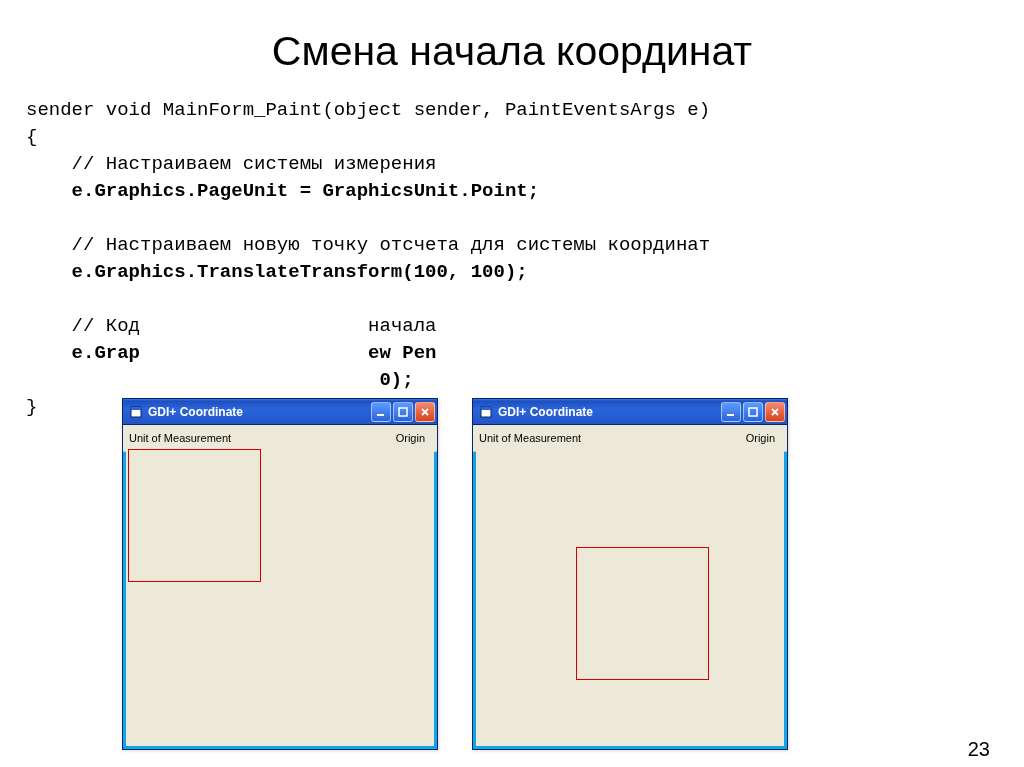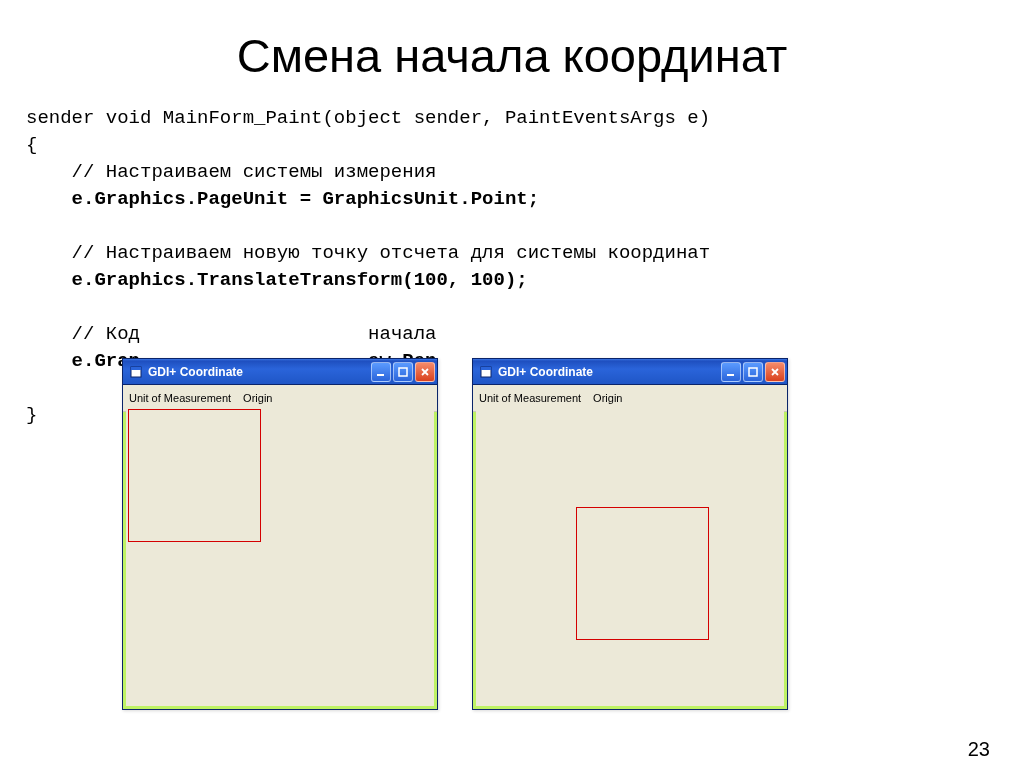--- a/index.html
+++ b/index.html
@@ -7,21 +7,21 @@
     margin: 0;
     width: 1024px;
     height: 767px;
     background: #ffffff;
     font-family: Arial, sans-serif;
     position: relative;
     overflow: hidden;
   }
   .slide-title {
     text-align: center;
-    font-size: 47px;
+    font-size: 41px;
     font-weight: normal;
     color: #000;
     margin: 28px 0 22px 0;
     font-family: Arial, sans-serif;
   }
   .code-block {
     font-family: "Courier New", monospace;
     font-size: 19px;
     line-height: 1.42;
     white-space: pre;
@@ -35,22 +35,23 @@
     bottom: 6px;
     font-size: 20px;
     color: #000;
     font-family: Arial, sans-serif;
   }
 
   
   .win {
     position: absolute;
     border: 1px solid #0a246a;
-    background: #bef264;
+    background: #0ea5e9;
     box-shadow: 1px 1px 3px rgba(0,0,0,0.15);
+    margin-top: 40px;
   }
   .win1 { left: 122px; top: 358px; width: 316px; height: 352px; }
   .win2 { left: 472px; top: 358px; width: 316px; height: 352px; }
 
   .titlebar {
     height: 26px;
     background: linear-gradient(to bottom, #3b76e4 0%, #1e4fbf 8%, #2a64da 40%, #1f56c6 100%);
     display: flex;
     align-items: center;
     padding: 0 2px 0 6px;
@@ -90,20 +91,21 @@
   .menubar {
     height: 27px;
     background: #ece9d8;
     border-bottom: 1px solid #cac6b8;
     display: flex;
     align-items: center;
     padding-left: 6px;
     font-family: Tahoma, "Segoe UI", sans-serif;
     font-size: 11px;
     color: #000;
+    justify-content: space-between;
   }
   .menubar span { margin-right: 12px; }
 
   .client {
     position: absolute;
     left: 3px; right: 3px; top: 48px; bottom: 3px;
     background: #ece9d8;
   }
 
   .rect {

